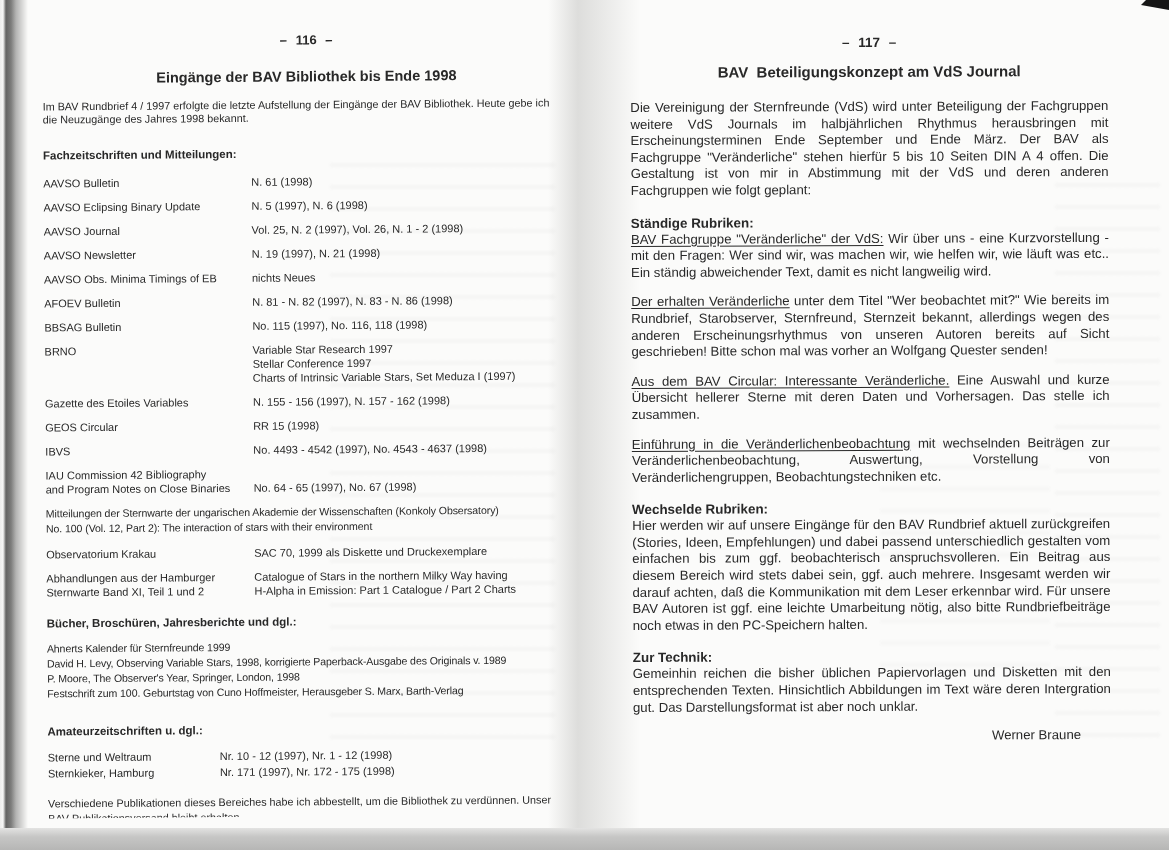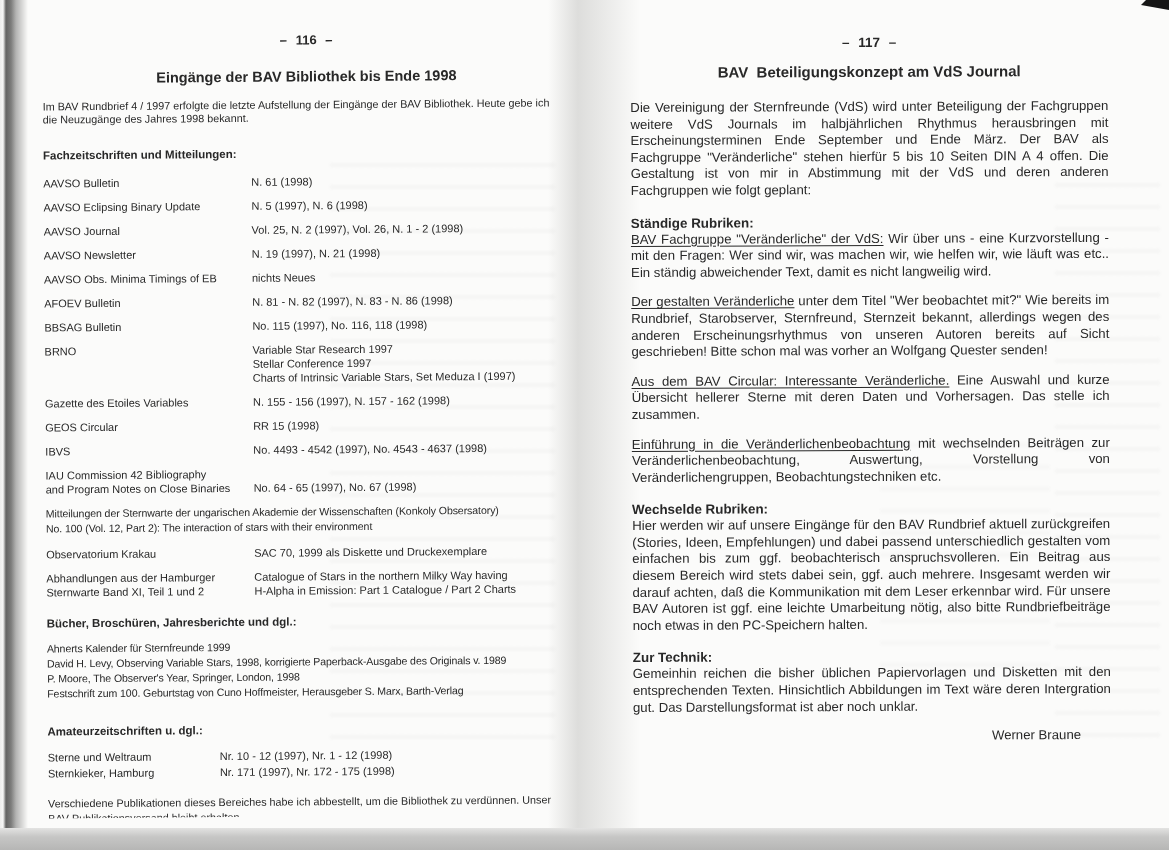--- a/index.html
+++ b/index.html
@@ -216,21 +216,21 @@
   <div class="pageno">–  117  –</div>
   <div class="title">BAV  Beteiligungskonzept am VdS Journal</div>
 
   <p class="intro-p">Die Vereinigung der Sternfreunde (VdS) wird unter Beteiligung der Fachgruppen weitere VdS Journals im halbjährlichen Rhythmus herausbringen mit Erscheinungsterminen Ende September und Ende März. Der BAV als Fachgruppe "Veränderliche" stehen hierfür 5 bis 10 Seiten DIN A 4 offen. Die Gestaltung ist von mir in Abstimmung mit der VdS und deren anderen Fachgruppen wie folgt geplant:</p>
 
   <div class="rheading">Ständige Rubriken:</div>
   <div>
 
       <p><span class="u">BAV Fachgruppe "Veränderliche" der VdS:</span><span> Wir über uns - eine Kurzvorstellung - mit den Fragen: Wer sind wir, was machen wir, wie helfen wir, wie läuft was etc.. Ein ständig abweichender Text, damit es nicht langweilig wird.</span></p>
 
-      <p><span class="u">Der gestalten Veränderliche</span><span> unter dem Titel "Wer beobachtet mit?" Wie bereits im Rundbrief, Starobserver, Sternfreund, Sternzeit bekannt, allerdings wegen des anderen Erscheinungsrhythmus von unseren Autoren bereits auf  Sicht geschrieben! Bitte schon mal was vorher an Wolfgang Quester senden!</span></p>
+      <p><span class="u">Der erhalten Veränderliche</span><span> unter dem Titel "Wer beobachtet mit?" Wie bereits im Rundbrief, Starobserver, Sternfreund, Sternzeit bekannt, allerdings wegen des anderen Erscheinungsrhythmus von unseren Autoren bereits auf  Sicht geschrieben! Bitte schon mal was vorher an Wolfgang Quester senden!</span></p>
 
       <p><span class="u">Aus dem BAV Circular: Interessante Veränderliche.</span><span> Eine Auswahl und kurze Übersicht hellerer Sterne mit deren Daten und Vorhersagen. Das stelle ich zusammen.</span></p>
 
       <p><span class="u">Einführung in die Veränderlichenbeobachtung</span><span> mit wechselnden Beiträgen zur Veränderlichenbeobachtung, Auswertung, Vorstellung von Veränderlichengruppen, Beobachtungstechniken etc.</span></p>
     </div>
 
   <div class="rheading">Wechselde Rubriken:</div>
   <p>Hier werden wir auf unsere Eingänge für den BAV Rundbrief aktuell zurückgreifen (Stories, Ideen, Empfehlungen) und dabei passend unterschiedlich gestalten vom einfachen bis zum ggf. beobachterisch anspruchsvolleren. Ein Beitrag aus diesem Bereich wird stets dabei sein, ggf. auch mehrere. Insgesamt werden wir darauf achten, daß die Kommunikation mit dem Leser erkennbar wird. Für unsere BAV Autoren ist ggf. eine leichte Umarbeitung nötig, also bitte Rundbriefbeiträge noch etwas in den PC-Speichern halten.</p>
 
   <div class="rheading">Zur Technik:</div>

